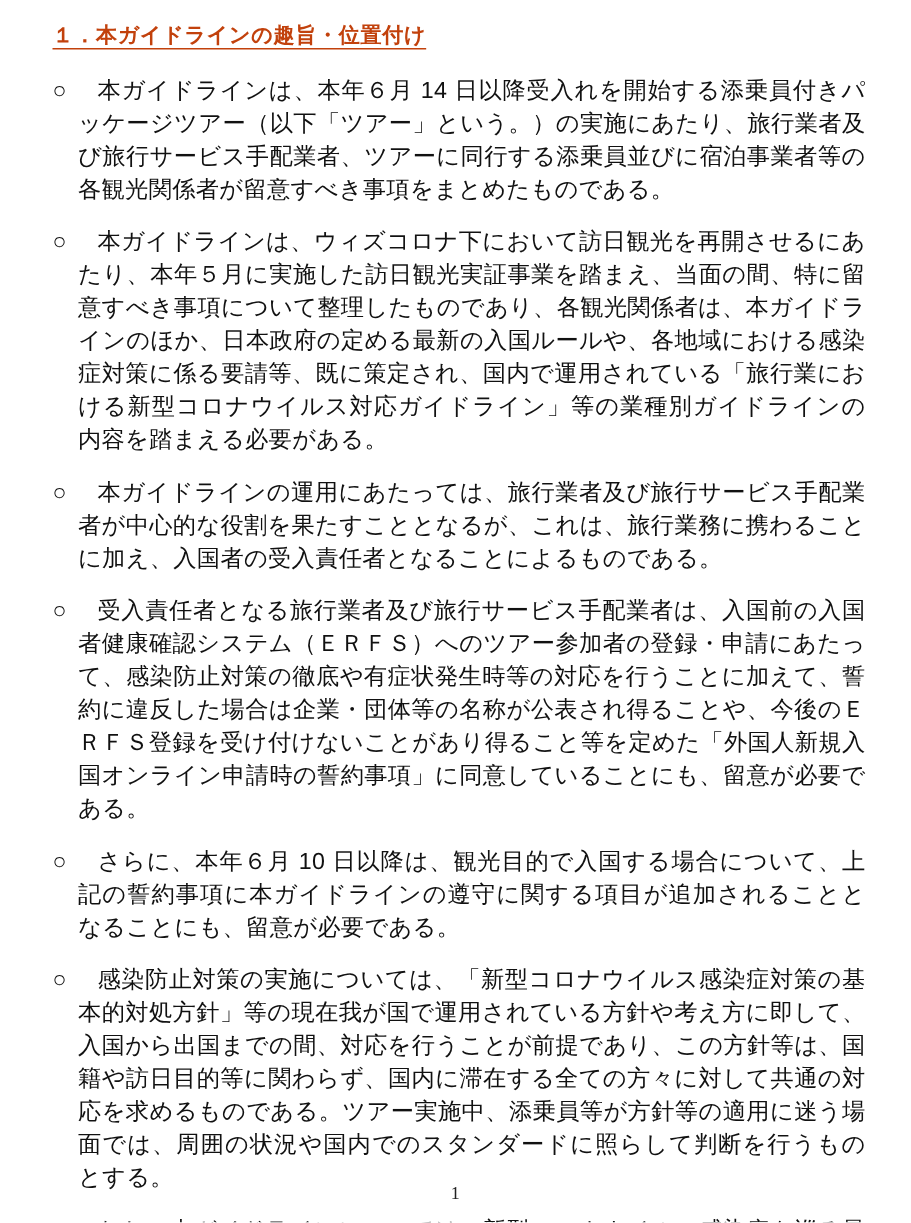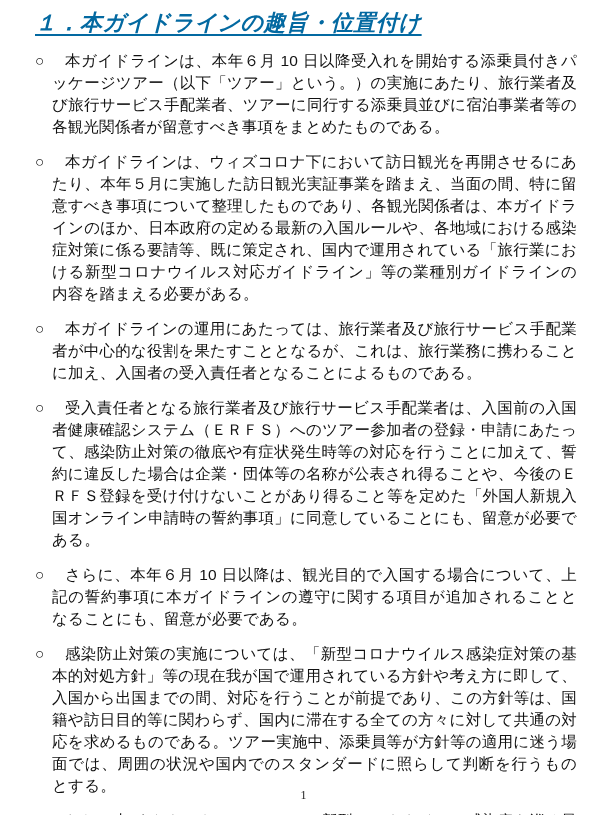--- a/index.html
+++ b/index.html
@@ -16,29 +16,28 @@
     font-family: "Liberation Sans", "DejaVu Sans", sans-serif;
     overflow: hidden;
     box-sizing: border-box;
   }
   .content {
     padding: 13px 30px 0 35px;
     box-sizing: border-box;
   }
   .doc-title {
     display: inline-block;
-    font-size: 22px;
+    font-size: 14px;
     font-weight: bold;
     line-height: 20px;
     margin: 0 0 17px 0;
     text-decoration: underline;
     text-underline-offset: 4px;
     letter-spacing: 0.5px;
-    color: #0369a1;
-    font-style: italic;
+    color: #c2410c;
   }
   .title-wrap { margin: 0; }
   .para {
     position: relative;
     margin: 0 0 13px 0;
     padding-left: 17px;
     font-size: 15.5px;
     line-height: 22px;
     text-align: justify;
     text-indent: 13px;
@@ -67,21 +66,21 @@
 </head>
 <body>
 
 <div class="page">
   <div class="content">
 
     <p class="title-wrap"><span class="doc-title">１．本ガイドラインの趣旨・位置付け</span></p>
 
     <div class="para">
       <span class="bullet">○</span>
-      <span>本ガイドラインは、本年６月 10 日以降受入れを開始する添乗員付きパッケージツアー（以下「ツアー」という。）の実施にあたり、旅行業者及び旅行サービス手配業者、ツアーに同行する添乗員並びに宿泊事業者等の各観光関係者が留意すべき事項をまとめたものである。</span>
+      <span>本ガイドラインは、本年６月 14 日以降受入れを開始する添乗員付きパッケージツアー（以下「ツアー」という。）の実施にあたり、旅行業者及び旅行サービス手配業者、ツアーに同行する添乗員並びに宿泊事業者等の各観光関係者が留意すべき事項をまとめたものである。</span>
     </div>
 
     <div class="para">
       <span class="bullet">○</span>
       <span>本ガイドラインは、ウィズコロナ下において訪日観光を再開させるにあたり、本年５月に実施した訪日観光実証事業を踏まえ、当面の間、特に留意すべき事項について整理したものであり、各観光関係者は、本ガイドラインのほか、日本政府の定める最新の入国ルールや、各地域における感染症対策に係る要請等、既に策定され、国内で運用されている「旅行業における新型コロナウイルス対応ガイドライン」等の業種別ガイドラインの内容を踏まえる必要がある。</span>
     </div>
 
     <div class="para">
       <span class="bullet">○</span>
       <span>本ガイドラインの運用にあたっては、旅行業者及び旅行サービス手配業者が中心的な役割を果たすこととなるが、これは、旅行業務に携わることに加え、入国者の受入責任者となることによるものである。</span>

